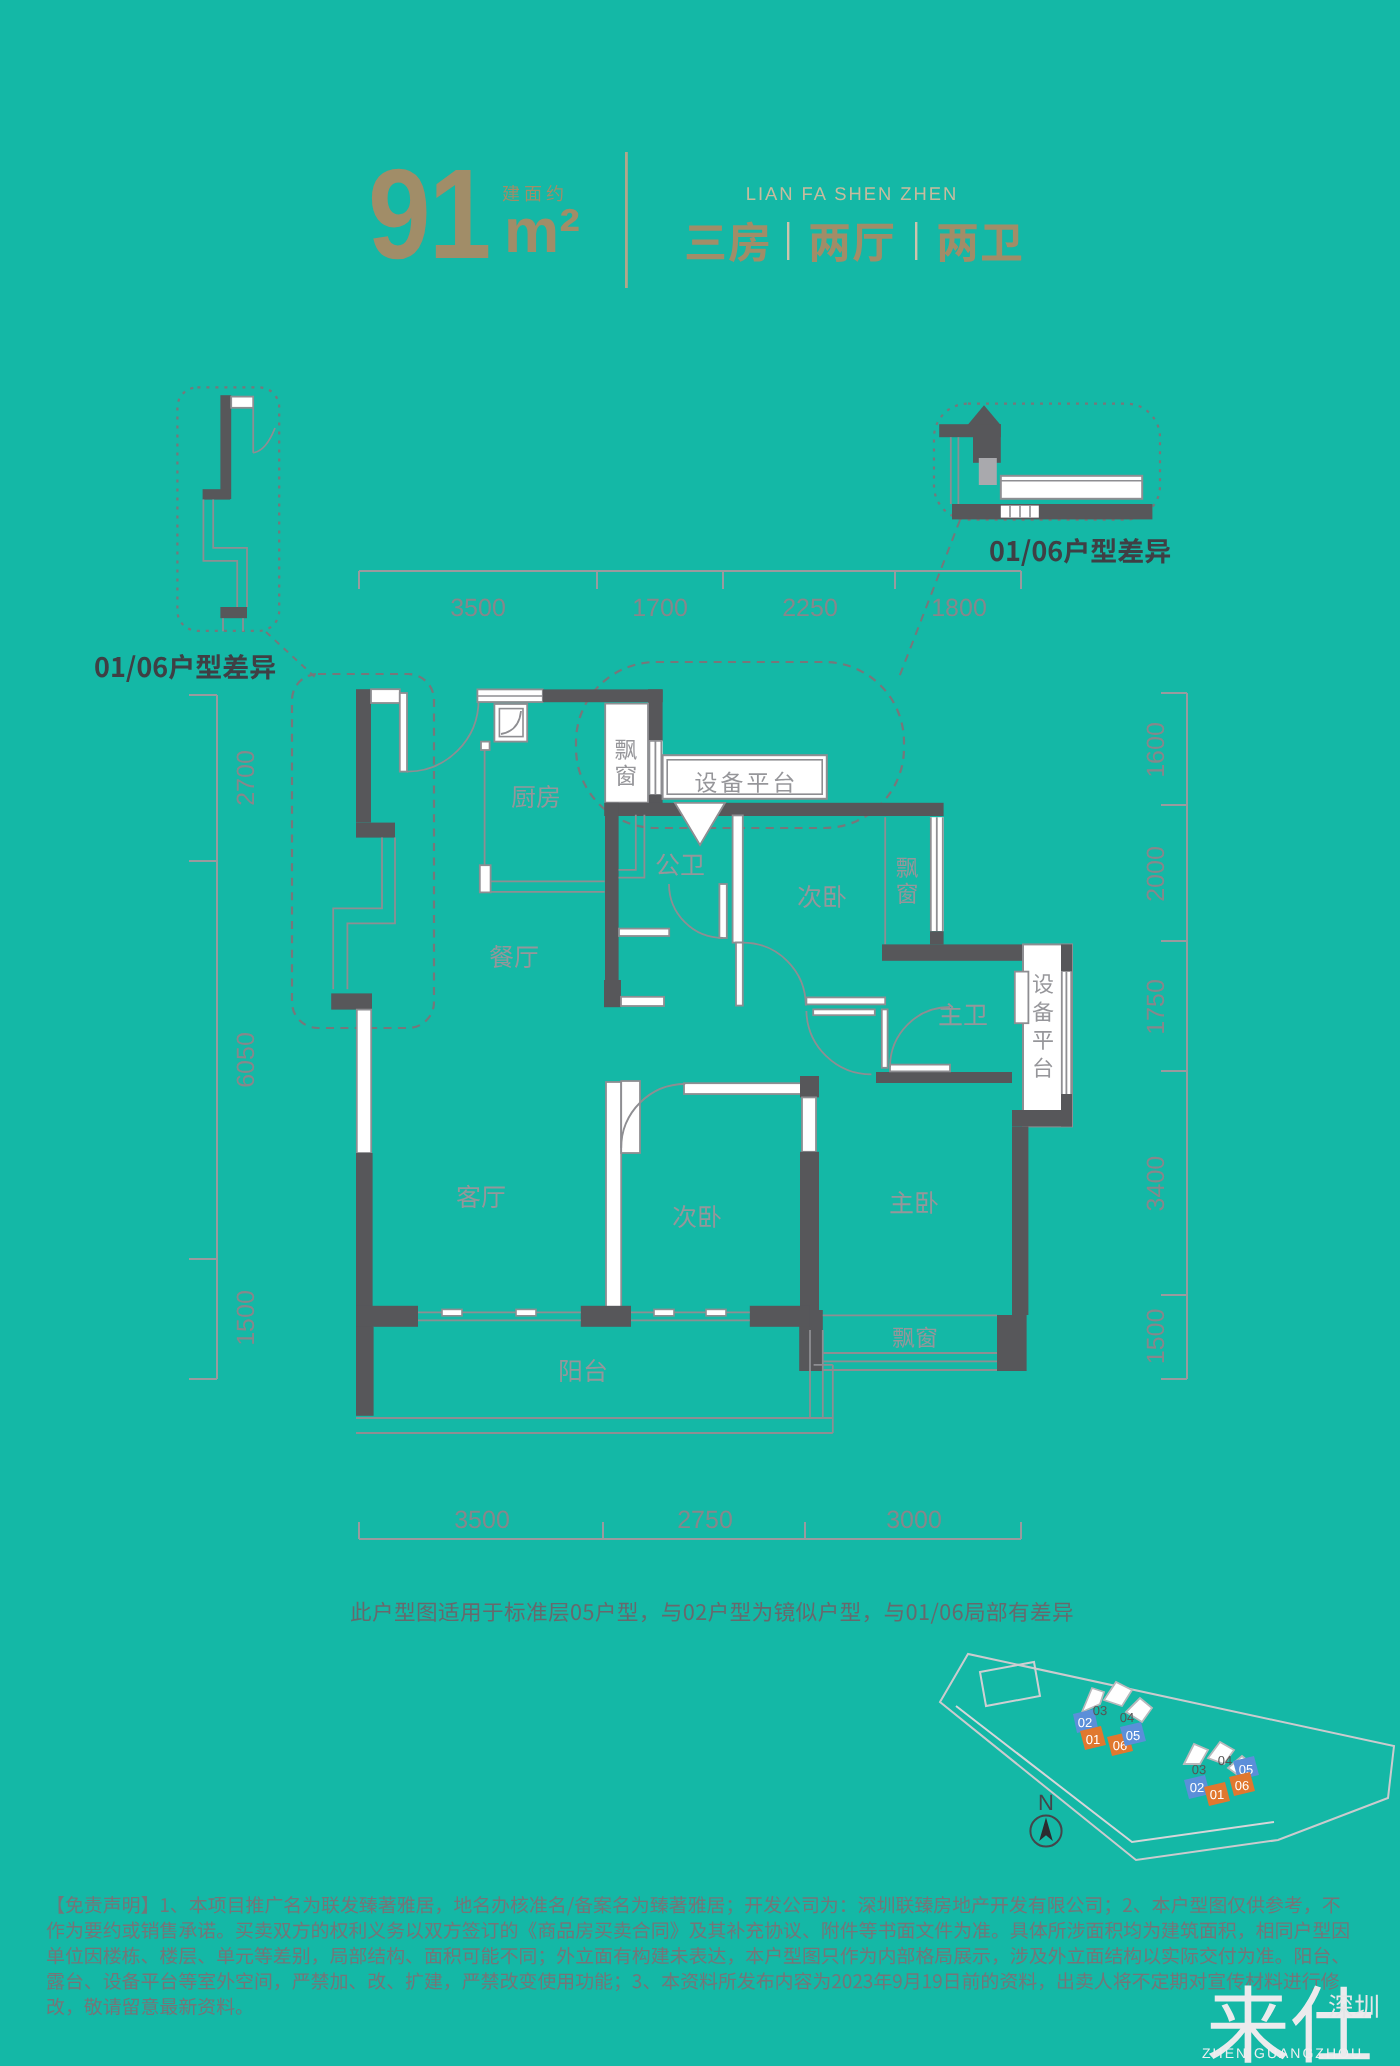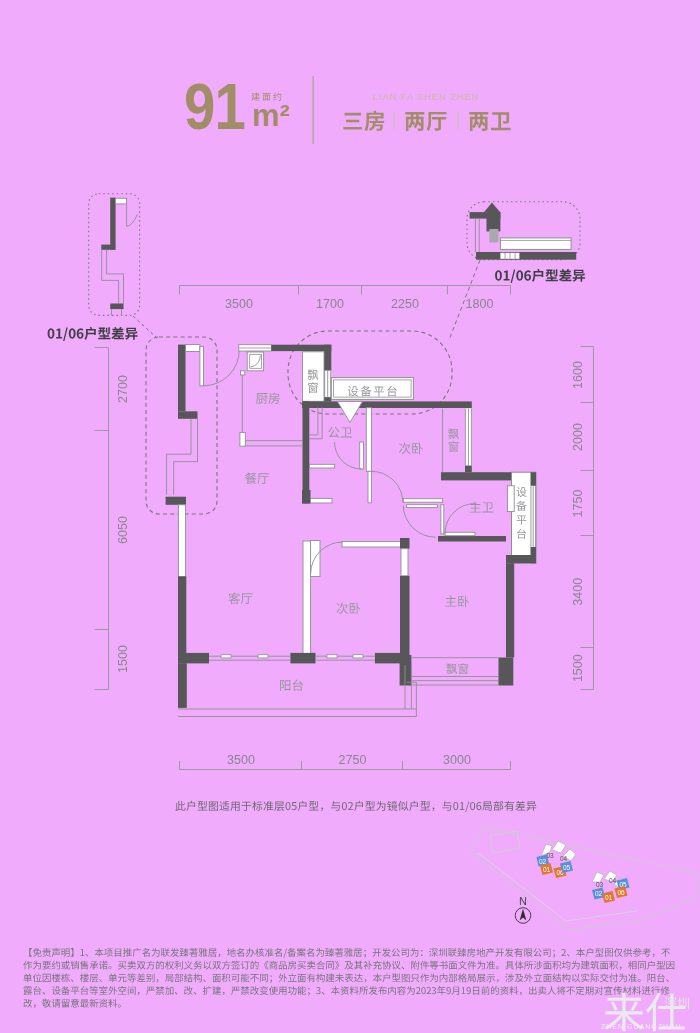--- a/index.html
+++ b/index.html
@@ -1,16 +1,16 @@
 <!DOCTYPE html>
 <html><head>
 <meta charset="utf-8">
 <style>
   html,body{margin:0;padding:0;background:#fff;}
-  .page{position:relative;width:700px;height:1033px;background:#f0abfc;overflow:hidden;
+  .page{position:relative;width:700px;height:1033px;background:#14b8a6;overflow:hidden;
         font-family:"Liberation Sans", sans-serif;}
   svg text{font-family:"Liberation Sans",sans-serif;}
 </style>
 </head>
 <body>
 <div class="page">
 <svg width="700" height="1033" viewBox="0 0 700 1033" xmlns="http://www.w3.org/2000/svg">
 <defs>
         <path id="gr0" d="M330 -620H945V-561H330ZM379 -345H899V-288H379ZM337 -209H937V-149H337ZM581 -840H652V-49H581ZM394 -755H876V-422H387V-483H809V-695H394ZM64 -778H292V-711H64ZM137 -492H290V-425H128ZM264 -492H278L292 -493L334 -483Q311 -270 249 -131Q186 8 92 80Q87 72 77 63Q67 53 56 44Q45 34 37 30Q129 -36 187 -162Q245 -288 264 -477ZM134 -343Q165 -238 214 -173Q263 -108 329 -73Q395 -38 477 -25Q559 -13 654 -13Q666 -13 696 -13Q726 -13 765 -13Q804 -13 844 -13Q883 -13 915 -13Q947 -13 962 -14Q956 -6 951 6Q945 19 940 32Q935 45 933 55H881H653Q544 55 454 40Q364 25 292 -15Q220 -55 167 -129Q113 -203 78 -322ZM97 -393Q95 -401 89 -412Q83 -423 77 -435Q71 -447 66 -454Q80 -457 97 -474Q114 -491 129 -515Q140 -530 164 -570Q187 -610 214 -663Q241 -717 262 -771V-776L290 -789L338 -758Q294 -665 246 -579Q197 -494 151 -433V-432Q151 -432 143 -428Q135 -424 124 -418Q113 -412 105 -406Q97 -399 97 -393Z"></path>
         <path id="gr1" d="M355 -395H630V-334H355ZM355 -221H632V-160H355ZM150 -43H856V27H150ZM104 -576H896V80H820V-506H176V80H104ZM320 -533H389V-10H320ZM601 -533H670V-13H601ZM450 -741 538 -720Q522 -670 506 -617Q490 -564 475 -526L407 -546Q415 -573 424 -607Q432 -641 440 -676Q447 -712 450 -741ZM58 -774H945V-702H58Z"></path>

